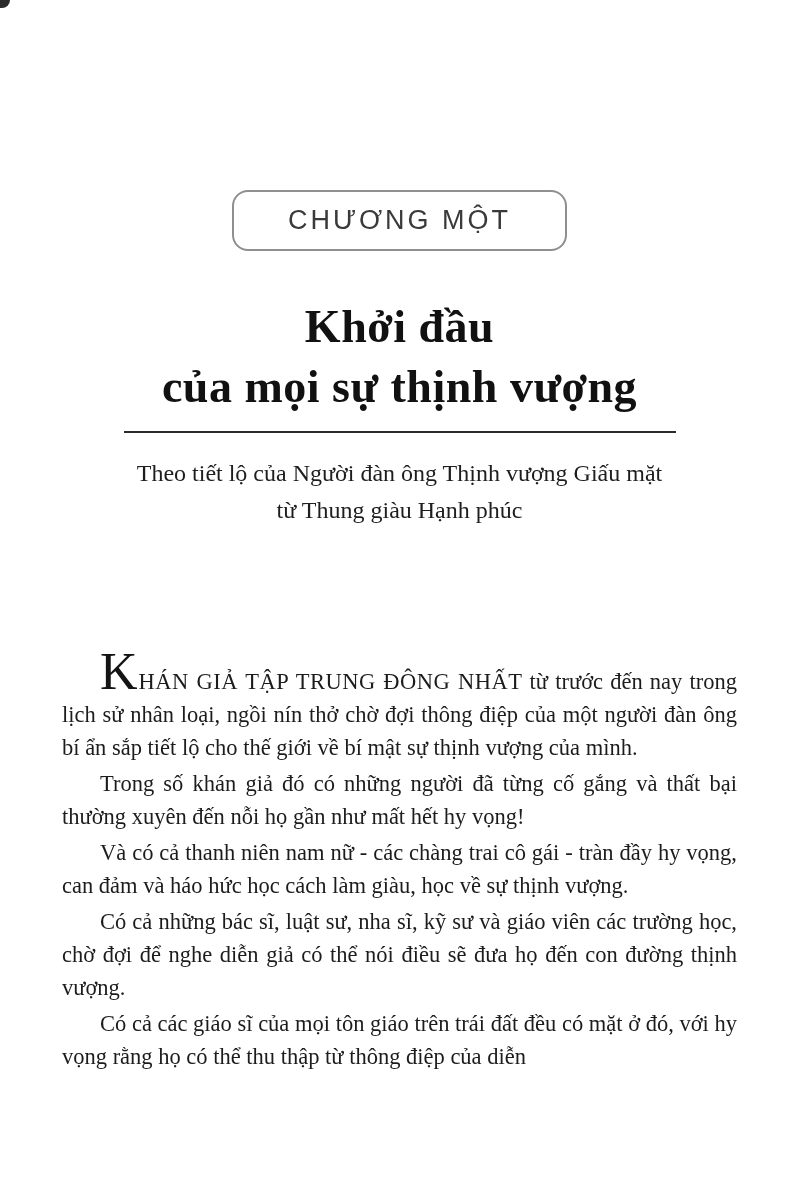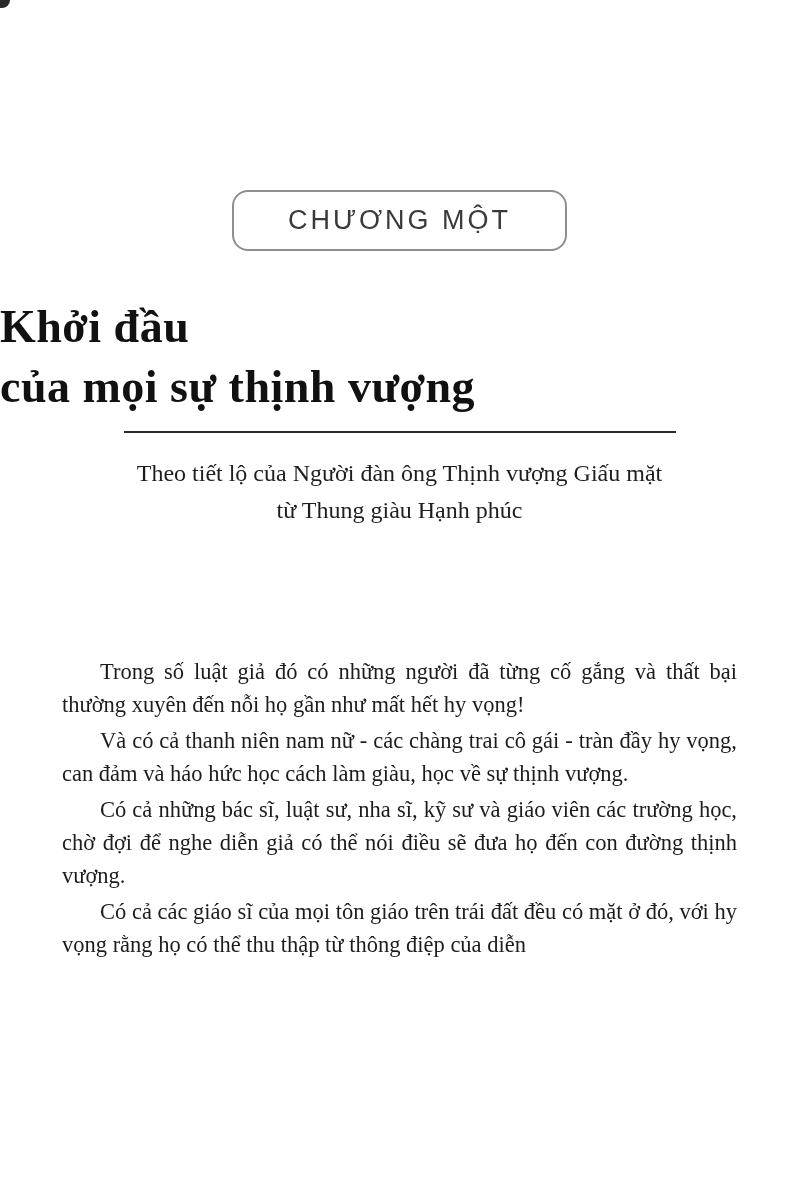--- a/index.html
+++ b/index.html
@@ -31,20 +31,21 @@
     border: 2px solid #8f8f8f;
     border-radius: 16px;
     padding: 13px 54px;
     font-family: "Liberation Sans", sans-serif;
     font-size: 27px;
     letter-spacing: 3px;
     color: #3a3a3a;
   }
   .title {
     margin: 46px 0 0 0;
+    text-align: center;
     font-weight: bold;
     font-size: 46px;
     line-height: 60px;
     color: #111111;
     letter-spacing: 0.5px;
   }
   .title .title-line {
     display: block;
   }
   .rule {
@@ -105,22 +106,23 @@
 
   <div class="rule"></div>
 
   <div class="subtitle">
     <span>Theo tiết lộ của Người đàn ông Thịnh vượng Giấu mặt</span>
     <span>từ Thung giàu Hạnh phúc</span>
   </div>
 
   <div class="body-text">
 
+    <p><span class="bigcap">K</span><span class="caps">HÁN GIẢ TẬP TRUNG ĐÔNG NHẤT</span><span> từ trước đến nay trong lịch sử nhân loại, ngồi nín thở chờ đợi thông điệp của một người đàn ông bí ẩn sắp tiết lộ cho thế giới về bí mật sự thịnh vượng của mình.</span></p>
 
-    <p>Trong số luật giả đó có những người đã từng cố gắng và thất bại thường xuyên đến nỗi họ gần như mất hết hy vọng!</p>
+    <p>Trong số khán giả đó có những người đã từng cố gắng và thất bại thường xuyên đến nỗi họ gần như mất hết hy vọng!</p>
 
     <p>Và có cả thanh niên nam nữ - các chàng trai cô gái - tràn đầy hy vọng, can đảm và háo hức học cách làm giàu, học về sự thịnh vượng.</p>
 
     <p>Có cả những bác sĩ, luật sư, nha sĩ, kỹ sư và giáo viên các trường học, chờ đợi để nghe diễn giả có thể nói điều sẽ đưa họ đến con đường thịnh vượng.</p>
 
     <p>Có cả các giáo sĩ của mọi tôn giáo trên trái đất đều có mặt ở đó, với hy vọng rằng họ có thể thu thập từ thông điệp của diễn</p>
 
   </div>
 
 </div>

